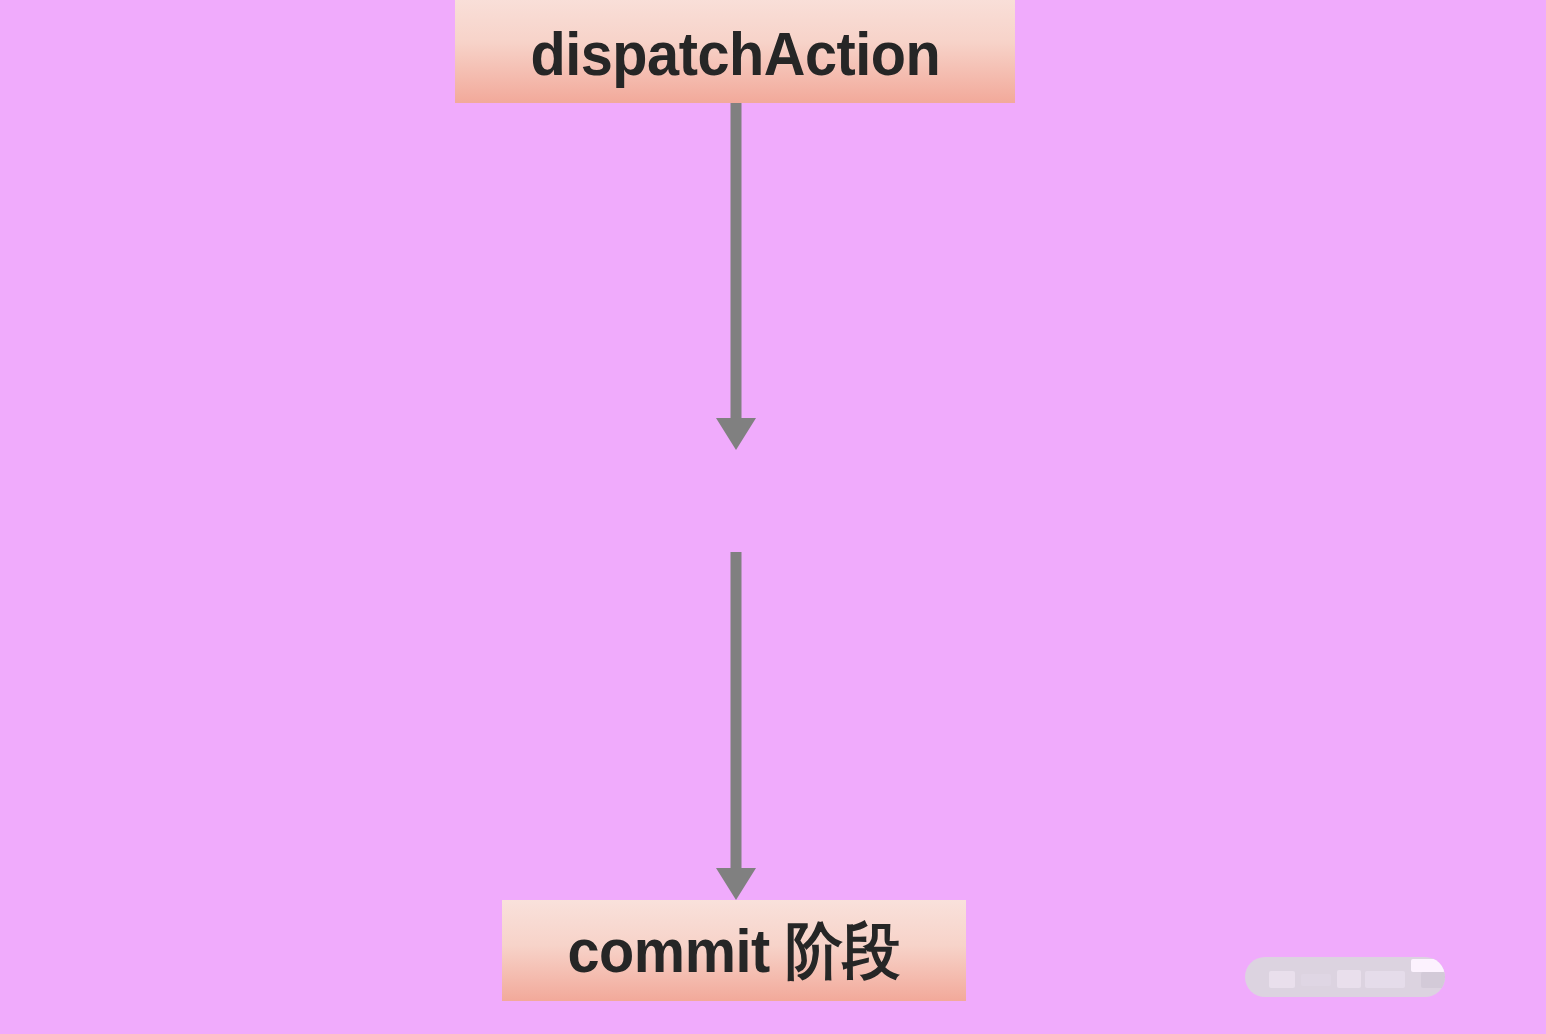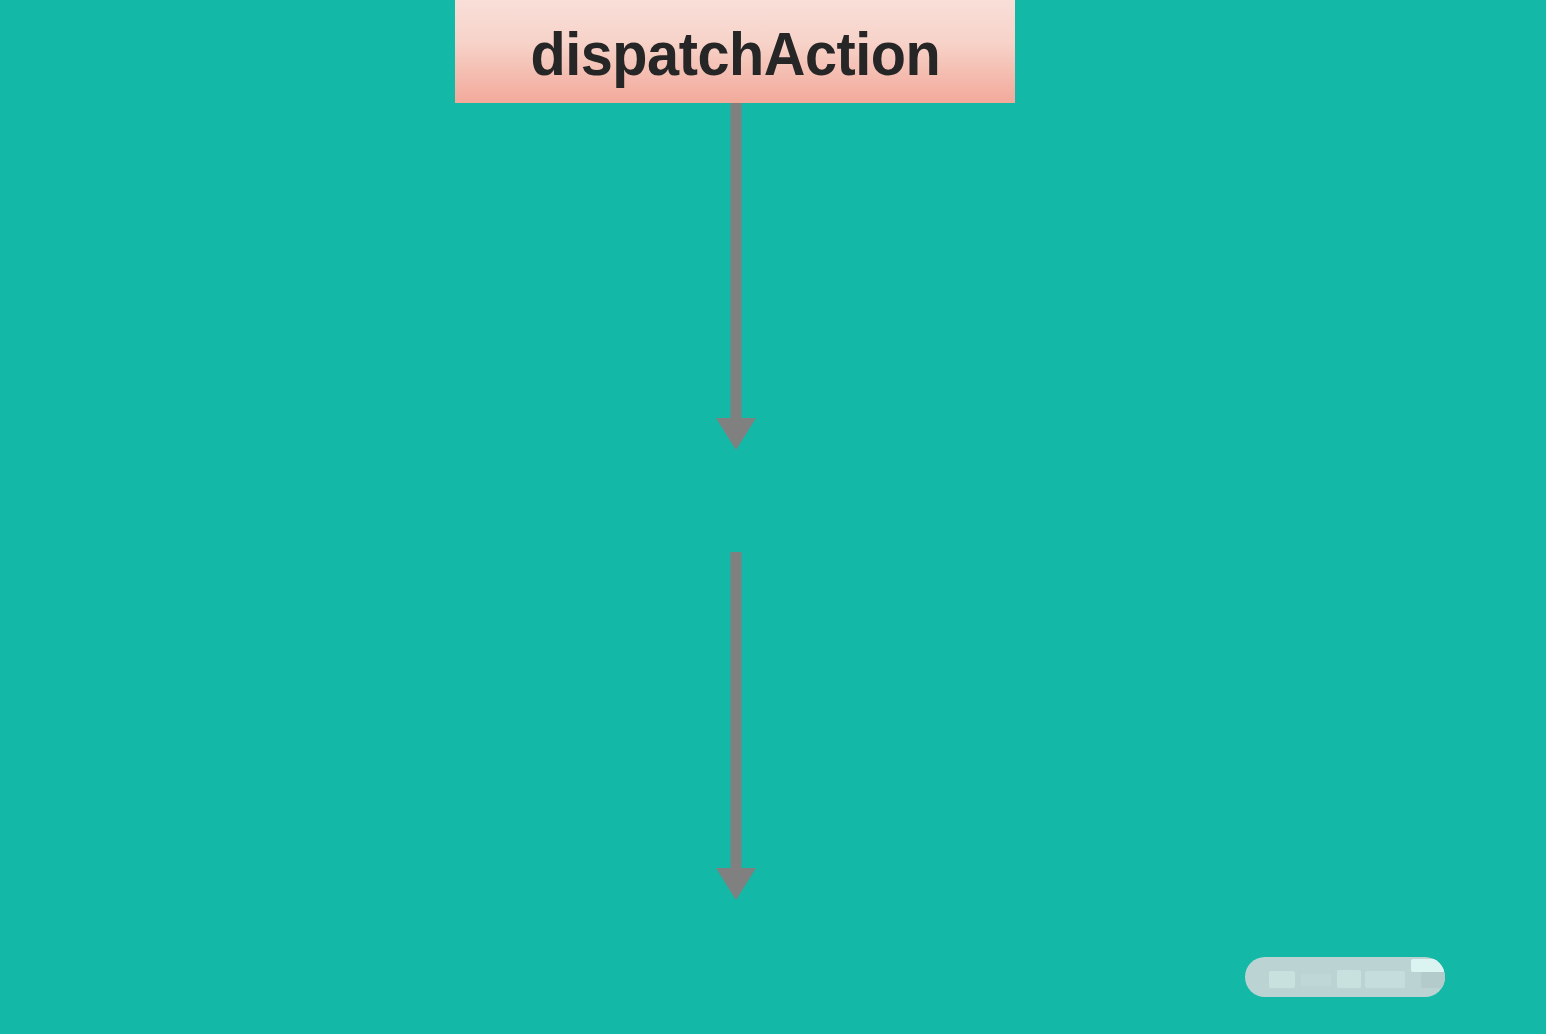--- a/index.html
+++ b/index.html
@@ -15,21 +15,21 @@
     overflow: hidden;
     font-family: "Liberation Sans", "DejaVu Sans", sans-serif;
   }
 
   #canvas {
     position: absolute;
     left: 0;
     top: 0;
     width: 1546px;
     height: 1034px;
-    background: #14b8a6;
+    background: #f0abfc;
   }
 
   
   .node {
     position: absolute;
     box-sizing: border-box;
     display: flex;
     align-items: center;
     justify-content: center;
     background: linear-gradient(to bottom, #f9e1db 0%, #f7d3c9 45%, #f2a99a 100%);
@@ -117,20 +117,23 @@
     <line x1="736" y1="103" x2="736" y2="424" stroke="#808080" stroke-width="11"></line>
     <polygon points="736,450 716,418 756,418" fill="#808080"></polygon>
   </svg>
 
 
   <svg class="arrow" id="arrow-perform-to-commit" width="1546" height="1034" aria-hidden="true">
     <line x1="736" y1="552" x2="736" y2="874" stroke="#808080" stroke-width="11"></line>
     <polygon points="736,900 716,868 756,868" fill="#808080"></polygon>
   </svg>
 
+  <div class="node" id="node-commit-phase">
+    <span class="node-label">commit 阶段</span>
+  </div>
 
   <div id="watermark">
     <span class="wm-block wm-b1"></span>
     <span class="wm-block wm-b2"></span>
     <span class="wm-block wm-b3"></span>
     <span class="wm-block wm-b4"></span>
     <span class="wm-block wm-b5"></span>
     <span class="wm-block wm-b6"></span>
   </div>
 

